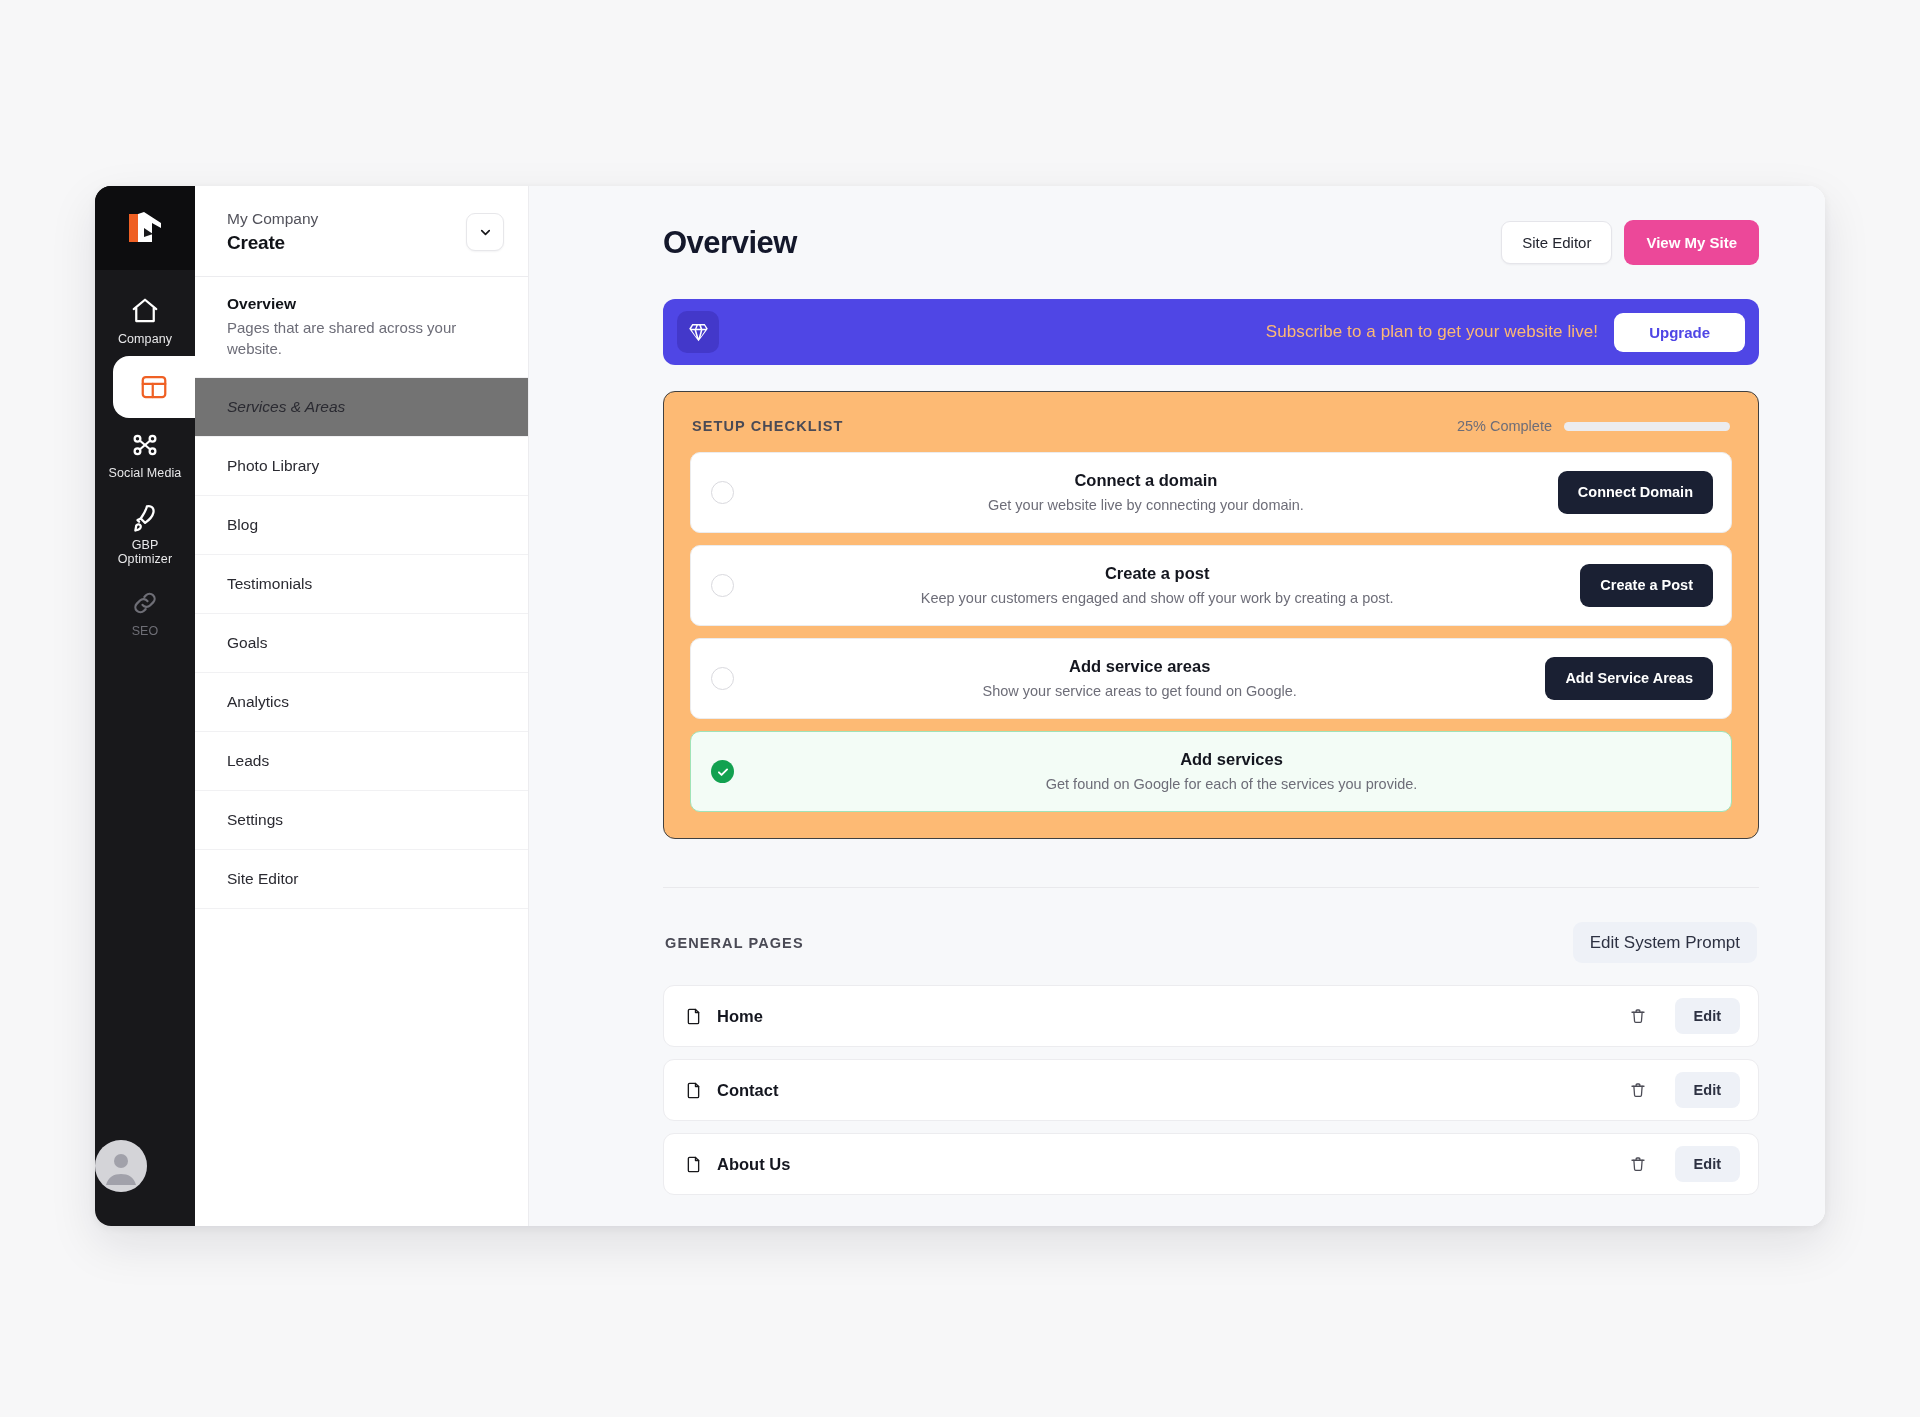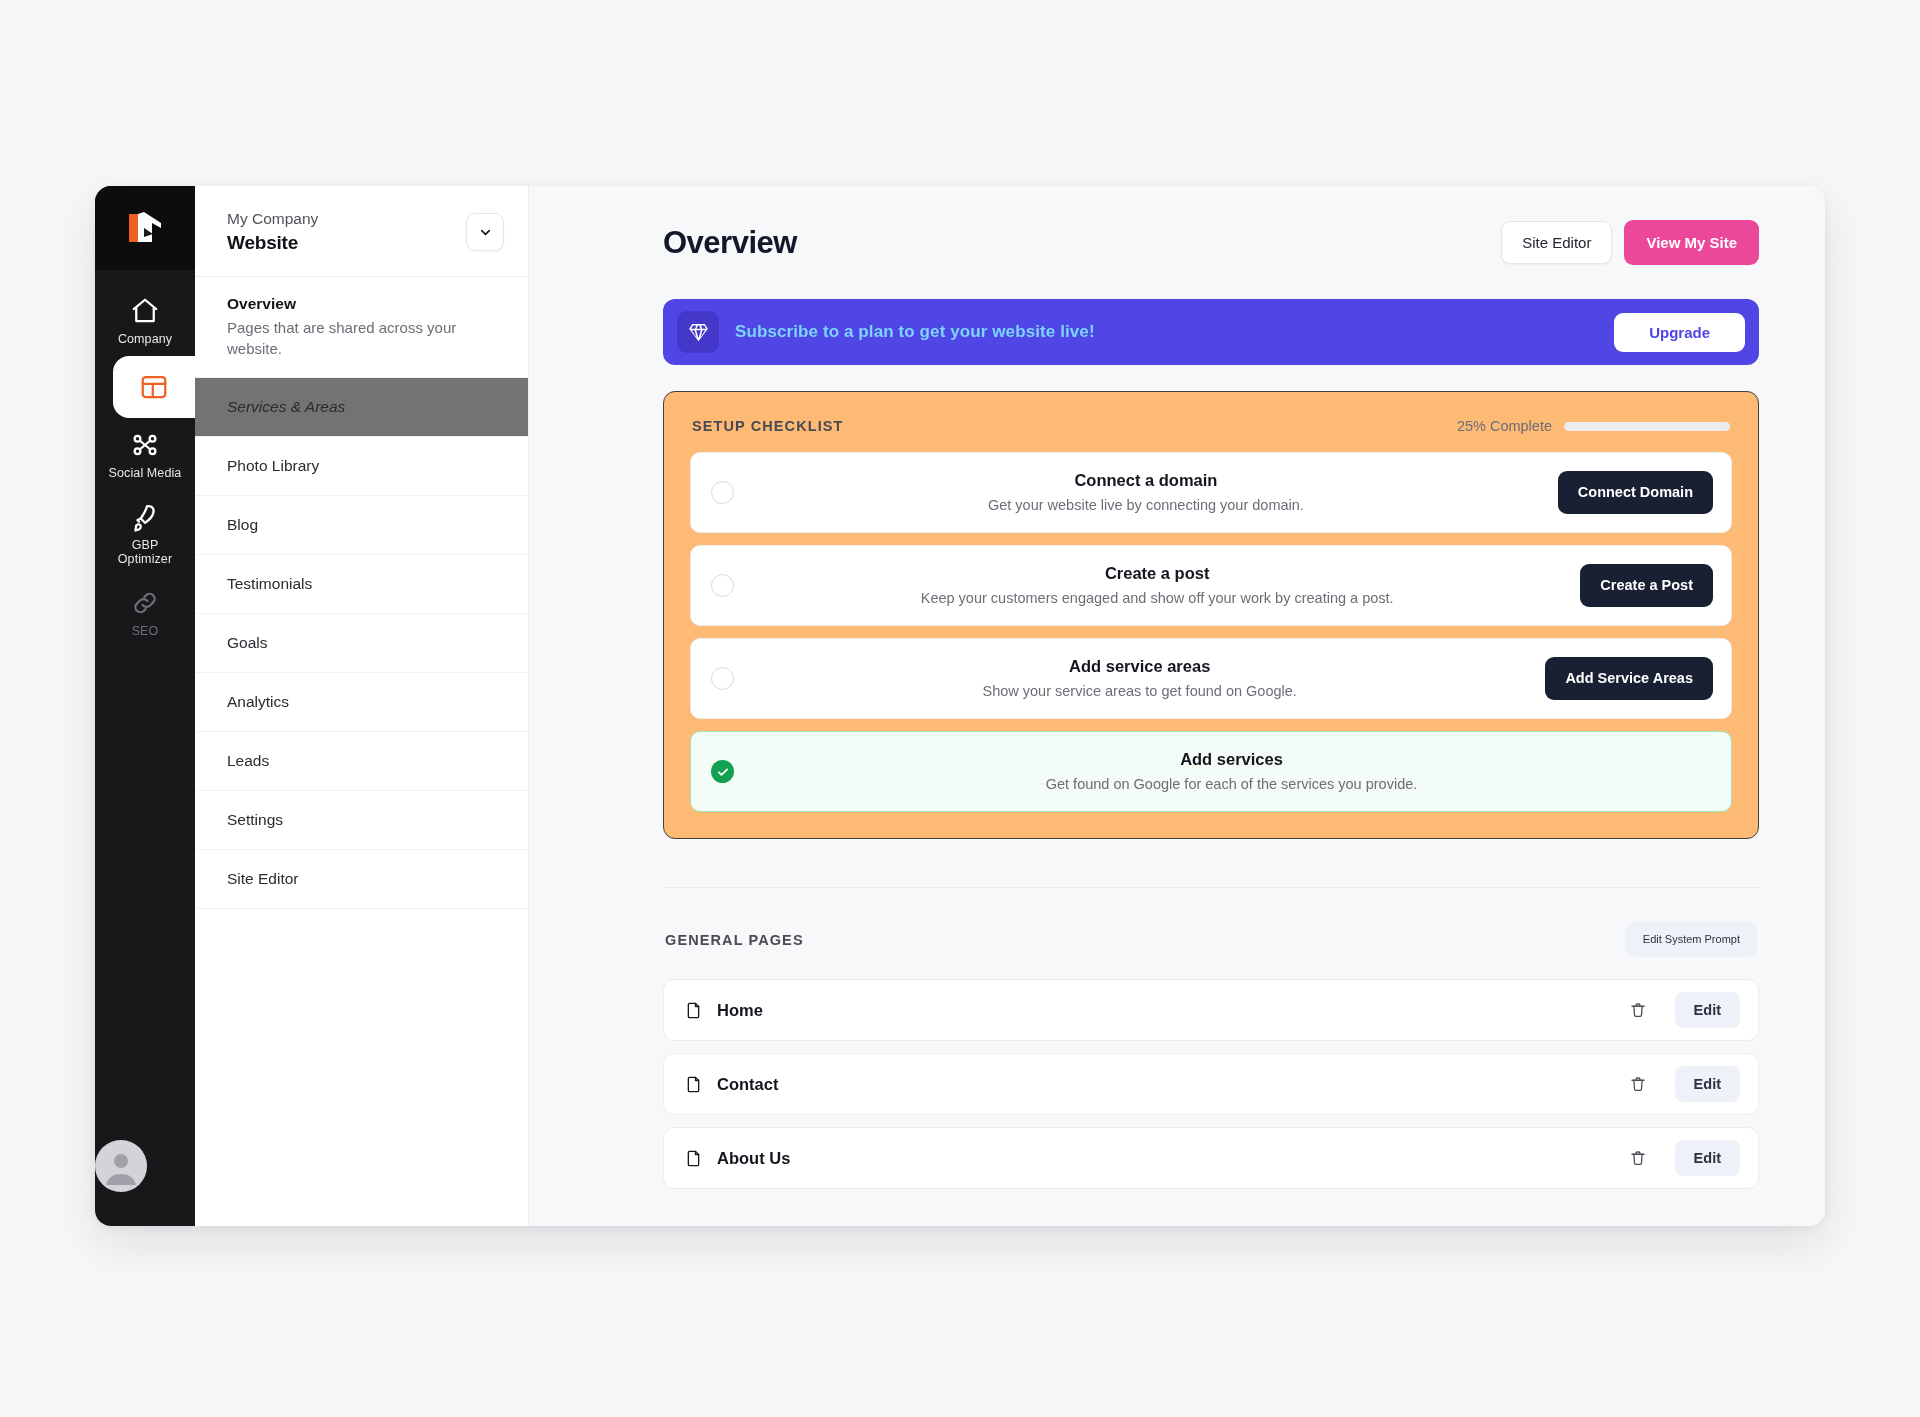--- a/index.html
+++ b/index.html
@@ -161,21 +161,21 @@
     padding: 0 14px 0 14px;
     gap: 16px;
   }
   .banner-icon {
     width: 42px; height: 42px; border-radius: 10px;
     background: #4338ca;
     display: flex; align-items: center; justify-content: center;
     flex: 0 0 42px;
   }
   .banner-icon svg { width: 23px; height: 23px; }
-  .banner-text { flex: 1 1 auto; color: #7dd3fc; font-size: 17px; font-weight: 700; letter-spacing: .1px; }
+  .banner-text { flex: 1 1 auto; color: #fdba74; font-size: 17px; font-weight: 400; letter-spacing: .1px; text-align: right; }
   .btn-upgrade {
     background: #fff; color: #4f46e5; font-weight: 600;
     padding: 11px 34px; border-radius: 9px; font-size: 15px;
   }
 
   
   .card {
     margin-top: 26px;
     background: #fdba74;
     border: 1px solid #404040;
@@ -231,21 +231,21 @@
 
   
   .divider { border-top: 1px solid #e9e9ec; margin: 48px 0 0; }
   .gp-head {
     display: flex; align-items: center; justify-content: space-between;
     padding: 34px 2px 10px;
   }
   .gp-title { font-size: 14.5px; font-weight: 600; color: #4a4a55; letter-spacing: 1.1px; }
   .btn-sysprompt {
     background: #eef1f7; color: #2d3142; font-weight: 500;
-    padding: 11px 16px; border-radius: 9px; font-size: 11px;
+    padding: 11px 16px; border-radius: 9px; font-size: 17px;
   }
   .page-row {
     background: #fff; border: 1px solid #ececef; border-radius: 11px;
     height: 62px; margin-top: 12px;
     display: flex; align-items: center; gap: 14px;
     padding: 0 18px 0 20px;
   }
   .page-row .doc-ico { width: 19px; height: 19px; flex: 0 0 19px; }
   .page-row .doc-ico svg { width: 19px; height: 19px; display:block; }
   .page-name { flex: 1 1 auto; font-size: 16.5px; color: #14161f; font-weight: 600; }
@@ -340,21 +340,21 @@
           <circle cx="26" cy="21" r="7" fill="#a1a1aa"></circle>
           <path d="M11 45c2-8 8-11 15-11s13 3 15 11z" fill="#a1a1aa"></path>
         </svg>
       </div>
     </div>
 
     <div class="nav">
       <div class="nav-header">
         <div>
           <div class="company">My Company</div>
-          <div class="site">Website</div>
+          <div class="site">Create</div>
         </div>
         <div class="chev-btn">
           <svg viewBox="0 0 24 24" fill="none" stroke="#18181b" stroke-width="2.6" stroke-linecap="round" stroke-linejoin="round">
             <path d="M6 9l6 6 6-6"></path>
           </svg>
         </div>
       </div>
 
       <div class="nav-list">
         <div class="nav-item current">

